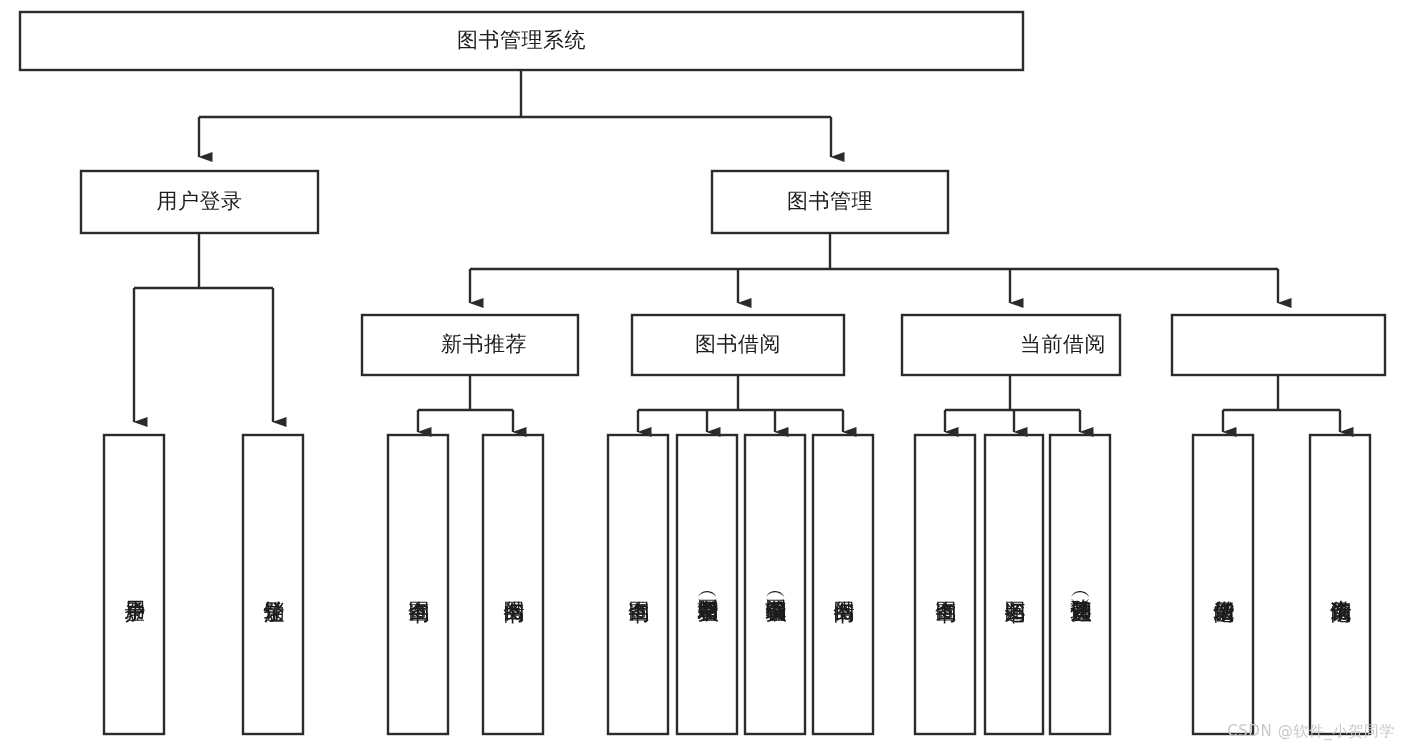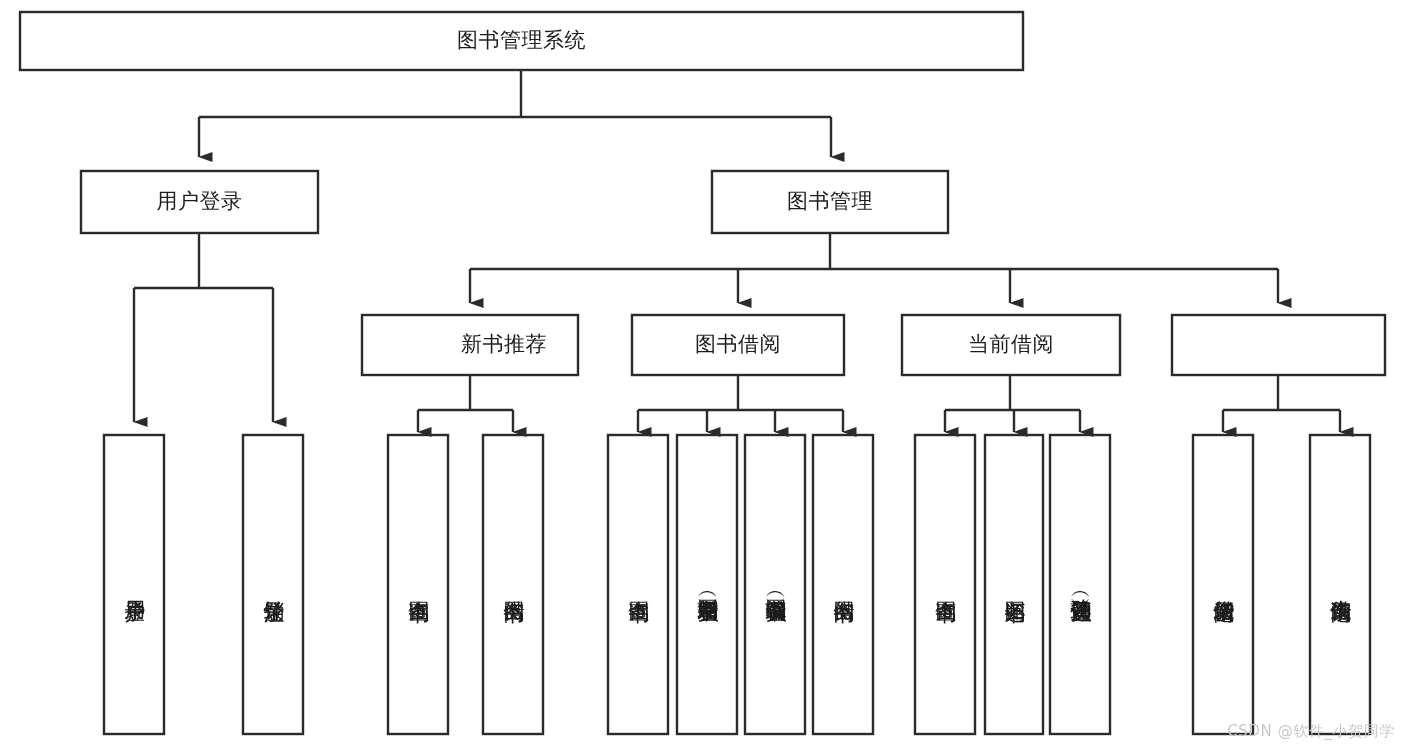--- a/index.html
+++ b/index.html
@@ -159,23 +159,23 @@
     <path class="connector" d="M 1223 410 L 1340 410"></path>
     <path class="connector" marker-end="url(#arrow)" d="M 1223 410 L 1223 432"></path>
     <path class="connector" marker-end="url(#arrow)" d="M 1340 410 L 1340 432"></path>
   </svg>
 
   <div class="node-label-h" style="left:20px; top:12px; width:1003px; height:58px;">图书管理系统</div>
 
   <div class="node-label-h" style="left:81px; top:171px; width:237px; height:62px;">用户登录</div>
   <div class="node-label-h" style="left:712px; top:171px; width:236px; height:62px;">图书管理</div>
 
-  <div class="node-label-h" style="left:372px; top:315px; width:216px; height:60px;padding-left:24px;">新书推荐</div>
+  <div class="node-label-h" style="left:352px; top:315px; width:216px; height:60px;padding-left:24px;">新书推荐</div>
   <div class="node-label-h" style="left:632px; top:315px; width:212px; height:60px;border-radius:21px;">图书借阅</div>
-  <div class="node-label-h" style="left:902px; top:315px; width:218px; height:60px;">当前借阅</div>
+  <div class="node-label-h" style="left:954px; top:315px; width:218px; height:60px;">当前借阅</div>
 
   <div class="node-label-v" style="left:104px; top:435px; width:60px; height:299px;">用户登录</div>
   <div class="node-label-v" style="left:243px; top:435px; width:60px; height:299px;">注销登录</div>
 
   <div class="node-label-v" style="left:388px; top:435px; width:60px; height:299px;">查询图书</div>
   <div class="node-label-v" style="left:483px; top:435px; width:60px; height:299px;">借阅图书</div>
 
   <div class="node-label-v" style="left:608px; top:435px; width:60px; height:299px;">查询图书</div>
   <div class="node-label-v" style="left:677px; top:435px; width:60px; height:299px;">新增图书（管理员）</div>
   <div class="node-label-v" style="left:745px; top:435px; width:60px; height:299px;">编辑图书（管理员）</div>

